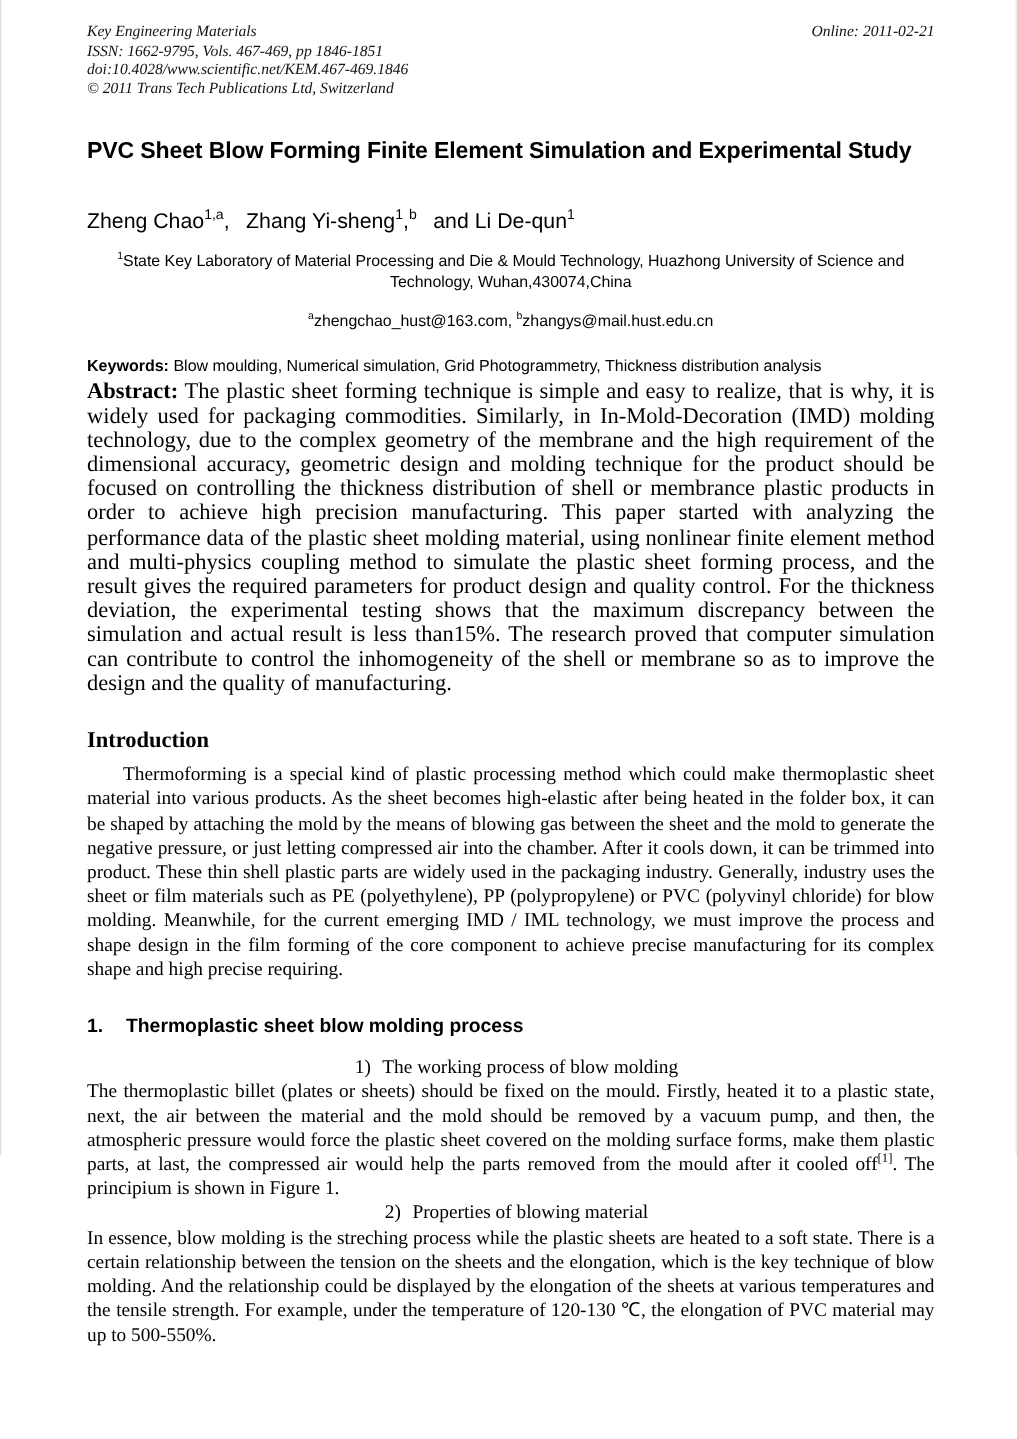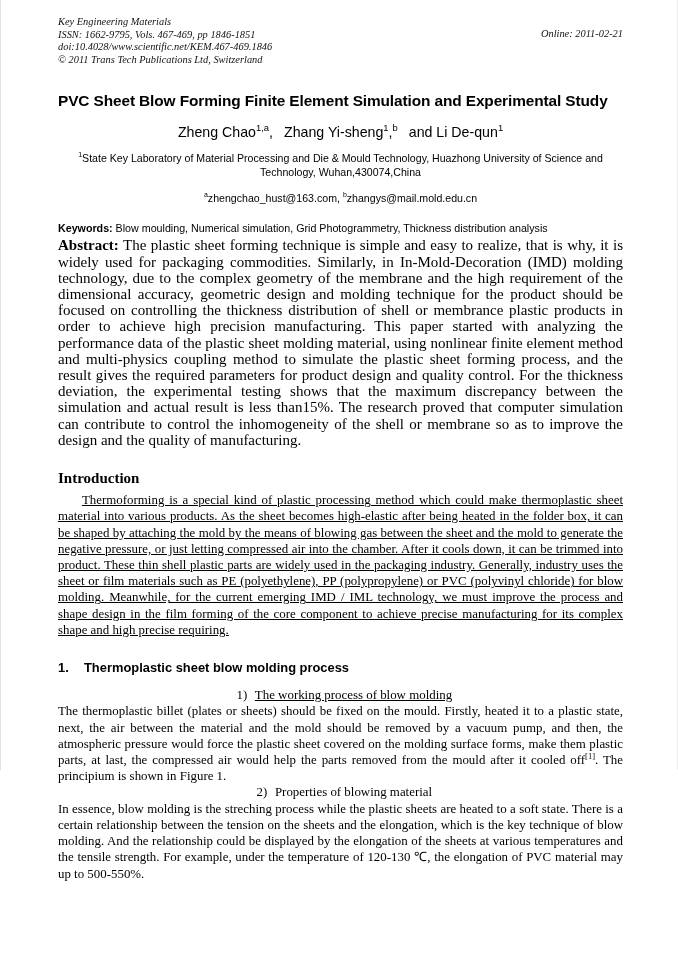--- a/index.html
+++ b/index.html
@@ -39,21 +39,21 @@
     font-style: italic;
     font-size: 10.4px;
     line-height: 12.6px;
     color: #111;
     margin-bottom: 0;
   }
   .journal-head .line { white-space: nowrap; }
   .online-date {
     position: absolute;
     right: 0;
-    top: 12px;
+    top: 0;
     font-style: italic;
     font-size: 10.4px;
     white-space: nowrap;
   }
 
   
   .title {
     font-family: "Liberation Sans", sans-serif;
     font-weight: bold;
     font-size: 15.4px;
@@ -61,22 +61,22 @@
     text-align: left;
     margin-top: 25px;
     letter-spacing: -0.1px;
   }
 
   
   .authors {
     font-family: "Liberation Sans", sans-serif;
     font-size: 14.2px;
     line-height: 18px;
-    text-align: center;
-    margin-top: 12px;
+    text-align: left;
+    margin-top: 28px;
     white-space: nowrap;
   }
   .authors .sep { display: inline-block; width: 11px; }
 
   .affiliation {
     font-family: "Liberation Sans", sans-serif;
     font-size: 10.6px;
     line-height: 14.4px;
     text-align: center;
     margin-top: 10px;
@@ -133,21 +133,21 @@
 
   p.body {
     font-family: "Liberation Serif", serif;
     font-size: 12.9px;
     line-height: 16.2px;
     text-align: justify;
     margin: 0;
     text-justify: inter-word;
   }
   p.body.indent { text-indent: 24px; }
-  p.body.gap { margin-top: 11px; text-decoration: underline; }
+  p.body.gap { margin-top: 11px; }
   p.body.noj { text-align: center; }
   .listnum { display: inline-block; width: 26px; }
 </style>
 </head>
 <body>
 
 <div id="page">
   <div class="content">
 
     <div class="journal-head">
@@ -159,21 +159,21 @@
     </div>
 
     <div class="title">PVC Sheet Blow Forming Finite Element Simulation and Experimental Study</div>
 
     <div class="authors">
       <span><span>Zheng Chao</span><sup>1,</sup><sup>a</sup><span>,</span></span><span class="sep"></span><span><span>Zhang Yi-sheng</span><sup>1</sup><span>,</span><sup>b</sup></span><span class="sep"></span><span><span>and Li De-qun</span><sup>1</sup></span>
     </div>
 
     <div class="affiliation"><sup>1</sup><span>State Key Laboratory of Material Processing and Die &amp; Mould Technology, Huazhong University of Science and Technology, Wuhan,430074,China</span></div>
 
-    <div class="emails"><sup>a</sup><span>zhengchao_hust@163.com,</span><span> </span><sup>b</sup><span>zhangys@mail.mold.edu.cn</span></div>
+    <div class="emails"><sup>a</sup><span>zhengchao_hust@163.com,</span><span> </span><sup>b</sup><span>zhangys@mail.hust.edu.cn</span></div>
 
     <div class="keywords"><b>Keywords:</b><span> Blow moulding, Numerical simulation, Grid Photogrammetry, Thickness distribution analysis</span></div>
 
     <div class="abstract"><b>Abstract:</b><span> The plastic sheet forming technique is simple and easy to realize, that is why, it is widely used for packaging commodities. Similarly, in In-Mold-Decoration (IMD) molding technology, due to the complex geometry of the membrane and the high requirement of the dimensional accuracy, geometric design and molding technique for the product should be focused on controlling the thickness distribution of shell or membrance plastic products in order to achieve high precision manufacturing. This paper started with analyzing the performance data of the plastic sheet molding material, using nonlinear finite element method and multi-physics coupling method to simulate the plastic sheet forming process, and the result gives the required parameters for product design and quality control. For the thickness deviation, the experimental testing shows that the maximum discrepancy between the simulation and actual result is less than15%. The research proved that computer simulation can contribute to control the inhomogeneity of the shell or membrane so as to improve the design and the quality of manufacturing.</span></div>
 
     <div class="sec-head">Introduction</div>
     <p class="body indent gap" style="margin-top:6px;">Thermoforming is a special kind of plastic processing method which could make thermoplastic sheet material into various products. As the sheet becomes high-elastic after being heated in the folder box, it can be shaped by attaching the mold by the means of blowing gas between the sheet and the mold to generate the negative pressure, or just letting compressed air into the chamber. After it cools down, it can be trimmed into product. These thin shell plastic parts are widely used in the packaging industry. Generally, industry uses the sheet or film materials such as PE (polyethylene), PP (polypropylene) or PVC (polyvinyl chloride) for blow molding. Meanwhile, for the current emerging IMD / IML technology, we must improve the process and shape design in the film forming of the core component to achieve precise manufacturing for its complex shape and high precise requiring.</p>
 
     <div class="sec-head-num"><span class="num">1.</span><span>Thermoplastic sheet blow molding process</span></div>
 

